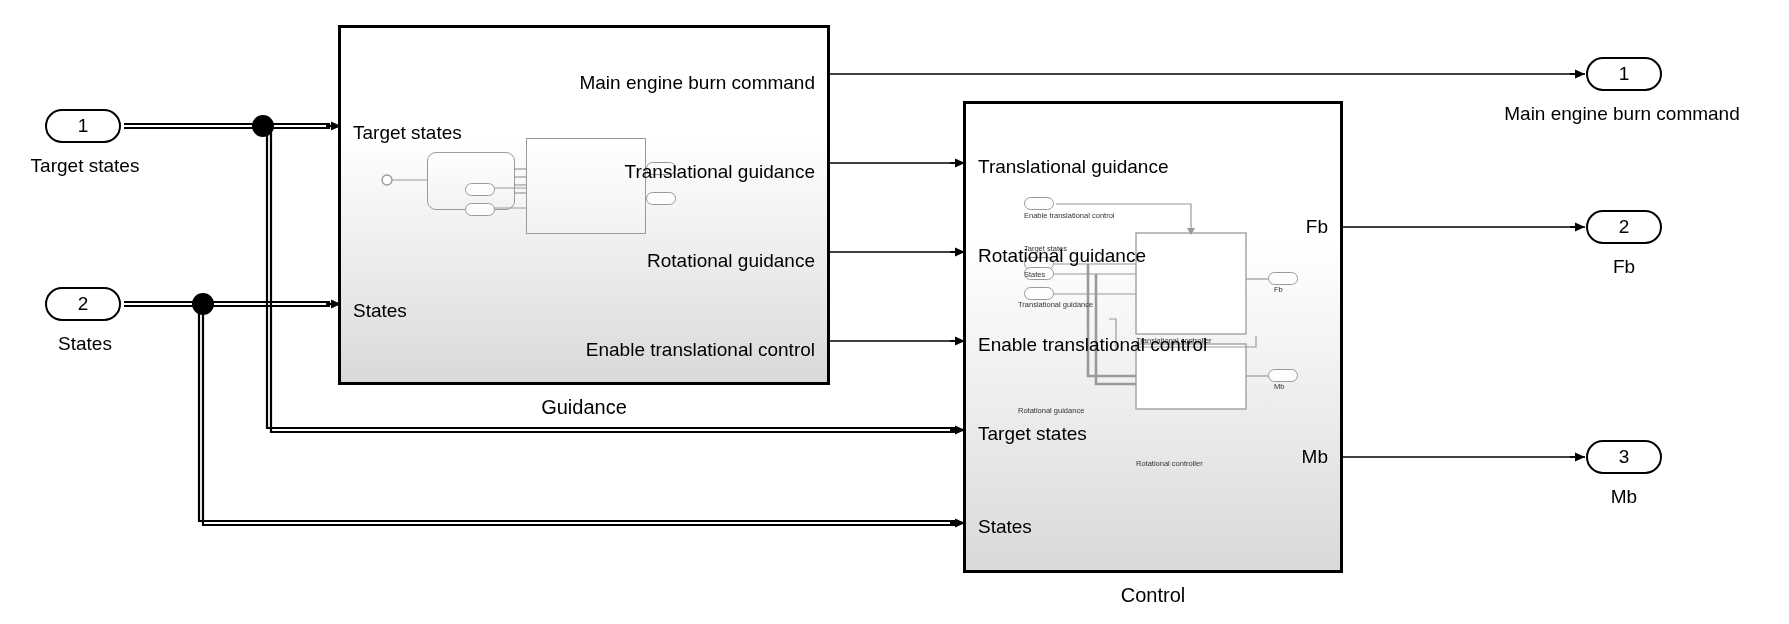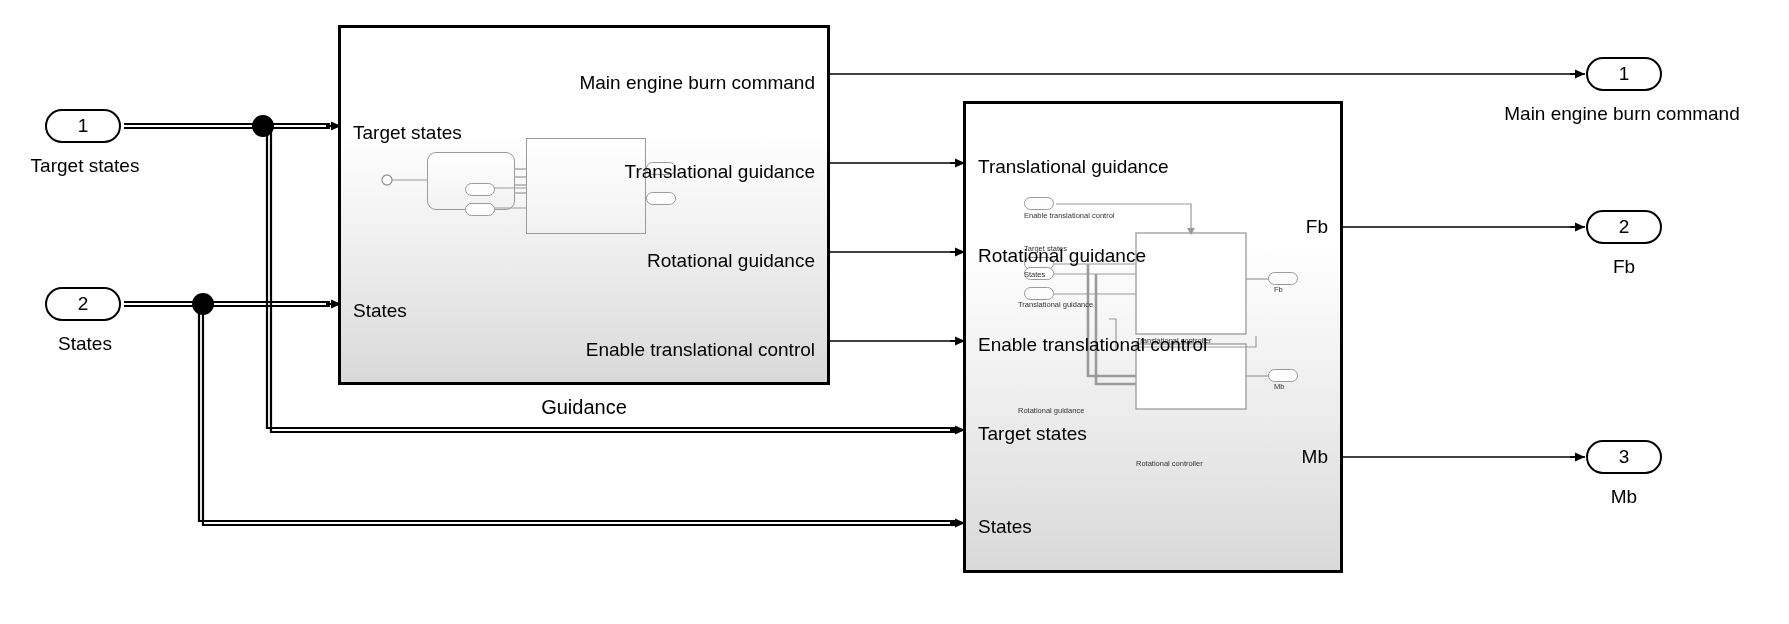--- a/index.html
+++ b/index.html
@@ -237,20 +237,21 @@
 
     <div class="inner-label" style="left:12px; top:52px;">Translational guidance</div>
     <div class="inner-label" style="left:12px; top:141px;">Rotational guidance</div>
     <div class="inner-label" style="left:12px; top:230px;">Enable translational control</div>
     <div class="inner-label" style="left:12px; top:319px;">Target states</div>
     <div class="inner-label" style="left:12px; top:412px;">States</div>
 
     <div class="inner-label" style="right:12px; top:112px;">Fb</div>
     <div class="inner-label" style="right:12px; top:342px;">Mb</div>
   </div>
+  <div class="sub-caption" style="left:963px; top:584px; width:380px;">Control</div>
 
   <div class="port" style="left:1586px; top:57px;">
     <span>1</span>
   </div>
   <div class="port-label" style="left:1455px; top:103px; width:334px;">Main engine burn command</div>
 
   <div class="port" style="left:1586px; top:210px;">
     <span>2</span>
   </div>
   <div class="port-label" style="left:1586px; top:256px; width:76px;">Fb</div>

